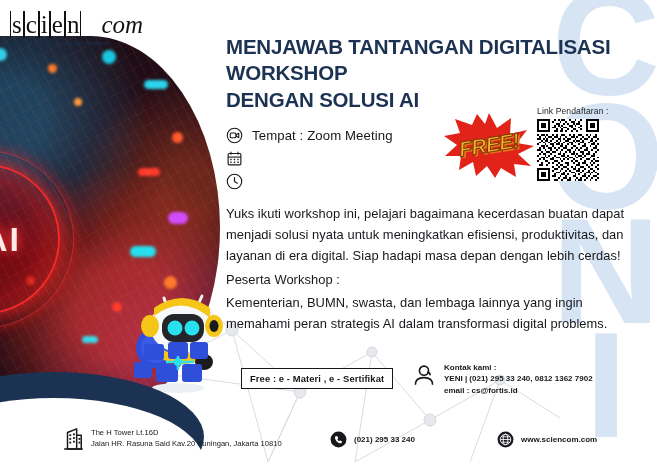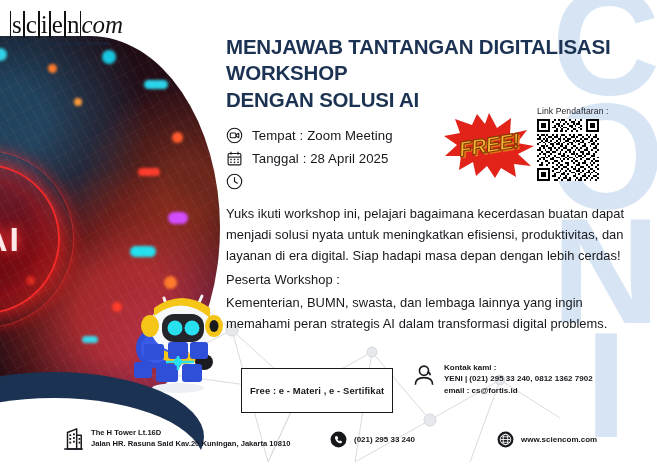--- a/index.html
+++ b/index.html
@@ -106,52 +106,52 @@
   }
 
   
   .qr-block { position:absolute; left:537px; top:106px; width:96px; text-align:left; }
   .qr-label { font-size:8.6px; color:#22242a; margin-bottom:3px; letter-spacing:.1px; }
   .qr-code { width:62px; height:62px; background:#fff; }
 
   
   .freebox {
     position:absolute; left:241px; top:368px;
-    border:1.4px solid #16181c; padding:16px 8px;
+    border:1.4px solid #16181c; padding:4px 8px;
     font-size:9.4px; font-weight:600; color:#16181c; background:#fff;
     letter-spacing:.1px;
   }
 
   
   .contact { position:absolute; left:411px; top:362px; display:flex; gap:7px; }
   .contact .lines { font-size:8px; line-height:1.42; color:#16181c; font-weight:600; }
 
   
   .footer-arc{
     position:absolute; left:-96px; top:372px; width:300px; height:130px;
     background:#1c3252; border-radius:50%;
   }
   .footer-arc2{
     position:absolute; left:-96px; top:398px; width:300px; height:130px;
     background:#ffffff; border-radius:50%;
   }
   .footer { position:absolute; left:0; top:424px; width:657px; height:40px; }
   .f-item { position:absolute; display:flex; align-items:center; gap:7px; }
   .f-addr { left:62px; top:2px; }
-  .f-addr .lines { font-size:7.6px; line-height:1.5; color:#16181c; font-weight:700; }
+  .f-addr .lines { font-size:7.6px; line-height:1.5; color:#16181c; font-weight:400; }
   .f-phone { left:330px; top:7px; }
   .f-web { left:497px; top:7px; }
   .f-phone .t, .f-web .t { font-size:8px; color:#16181c; font-weight:600; }
 
   
   .logo { position:absolute; left:10px; top:12px; width:140px; }
   .logo-main { font-family:"Liberation Serif", serif; font-size:25px; color:#111; letter-spacing:0; line-height:1; }
   .logo-main .bx { border-left:1px solid #111; border-right:1px solid #111; padding:0 1px; }
   .logo-sub { font-family:"Liberation Serif", serif; font-size:6.2px; color:#1c3252; margin-top:2px; letter-spacing:.2px; }
-  .logo-ital { font-style:italic; }
+  .logo-ital { font-style:italic;margin-left:20px; }
 </style>
 </head>
 <body>
 
 <div id="poster">
 
   <div class="watermark">
     <span>C</span>
     <span>O</span>
     <span>N</span>
@@ -262,21 +262,20 @@
           <path d="M7 3 V6 M17 3 V6" stroke="#16181c" stroke-width="1.6" stroke-linecap="round"></path>
           <g fill="#16181c">
             <rect x="6" y="12.4" width="2" height="2"></rect>
               <rect x="11" y="12.4" width="2" height="2"></rect>
               <rect x="16" y="12.4" width="2" height="2"></rect>
             <rect x="6" y="16.4" width="2" height="2"></rect>
               <rect x="11" y="16.4" width="2" height="2"></rect>
               <rect x="16" y="16.4" width="2" height="2"></rect>
           </g>
         </svg>
-        <span class="txt">Tanggal : 28 April 2025</span>
       </div>
 
       <div class="detail-row">
         <svg class="ic" viewBox="0 0 24 24">
           <circle cx="12" cy="12" r="10.2" fill="none" stroke="#16181c" stroke-width="1.6"></circle>
           <path d="M12 6.4 V12 L16 14.4" fill="none" stroke="#16181c" stroke-width="1.6" stroke-linecap="round" stroke-linejoin="round"></path>
         </svg>
       </div>
 
     </div>

